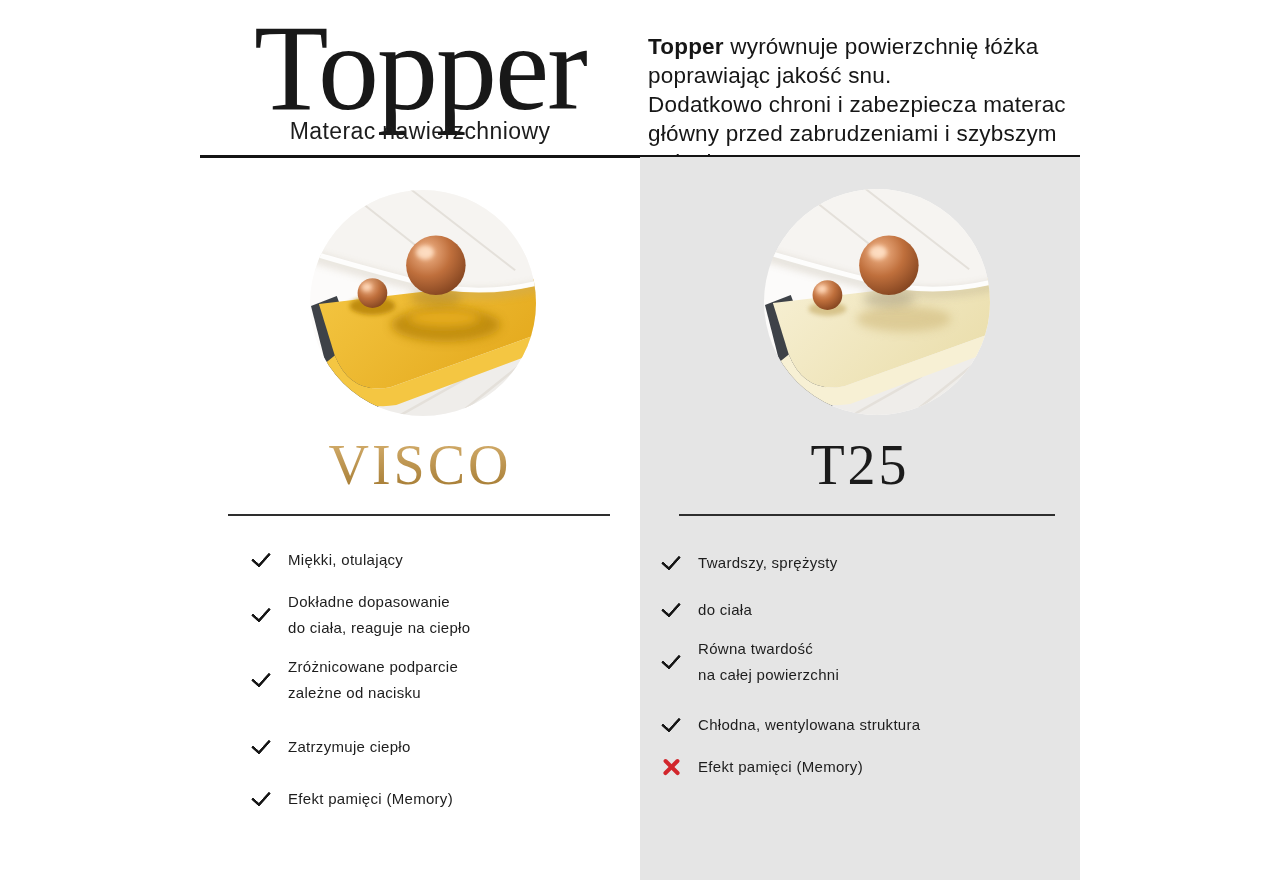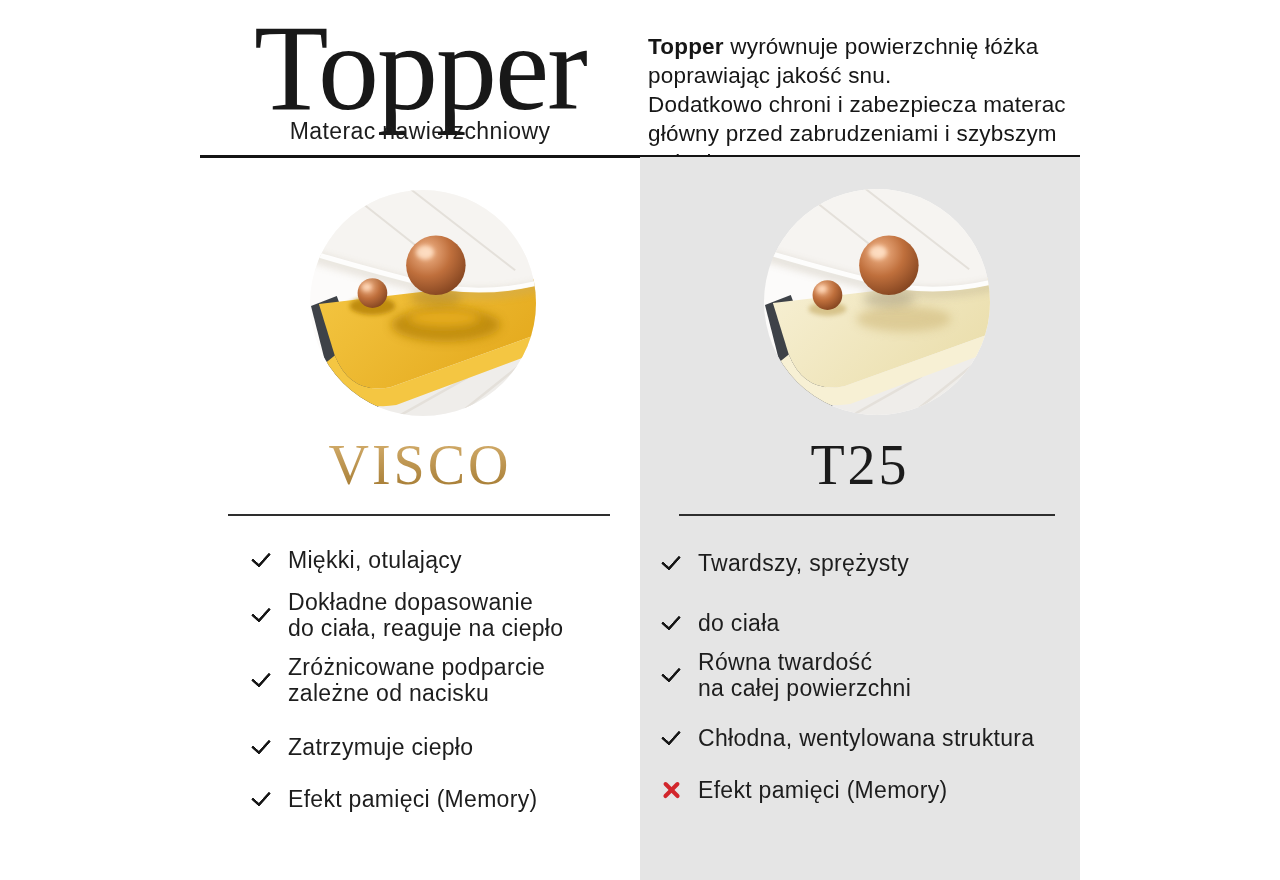--- a/index.html
+++ b/index.html
@@ -51,37 +51,37 @@
   .rule.right { left:679px; width:376px; }
   
   .features { position:absolute; top:547px; width:400px; }
   .features.left  { left:250px; }
   .features.right { left:660px; top:550px; width:414px; }
   .feat-row { display:flex; align-items:center; }
   .features.left  .feat-row:nth-child(1){margin-bottom:16px;}
   .features.left  .feat-row:nth-child(2){margin-bottom:13px;}
   .features.left  .feat-row:nth-child(3){margin-bottom:28px;}
   .features.left  .feat-row:nth-child(4){margin-bottom:26px;}
-  .features.right .feat-row:nth-child(1){margin-bottom:34px;}
+  .features.right .feat-row:nth-child(1){margin-bottom:21px;}
   .features.right .feat-row:nth-child(2){margin-bottom:13px;}
   .features.right .feat-row:nth-child(3){margin-bottom:24px;}
-  .features.right .feat-row:nth-child(4){margin-bottom:26px;}
+  .features.right .feat-row:nth-child(4){margin-bottom:16px;}
   .feat-icon { flex:0 0 24px; height:26px; margin-right:14px; position:relative; }
   .feat-icon.icon-check::before {
     content:""; position:absolute; left:2px; top:5px; width:15px; height:8px;
     border-left:3.6px solid var(--check); border-bottom:3.6px solid var(--check);
     border-radius:1px; transform:rotate(-48deg);
   }
   .feat-icon.icon-cross::before, .feat-icon.icon-cross::after {
     content:""; position:absolute; left:1px; top:11px; width:21px; height:4.2px;
     background:var(--cross-red); border-radius:2px;
   }
   .feat-icon.icon-cross::before { transform:rotate(45deg); }
   .feat-icon.icon-cross::after  { transform:rotate(-45deg); }
-  .feat-text { font-size:23px; line-height:26px; letter-spacing:.3px; color:#1d1d1d; }
+  .feat-text { font-size:15px; line-height:26px; letter-spacing:.3px; color:#1d1d1d; }
   .feat-text span { display:block; white-space:nowrap; }
   .feat-text span:empty { display:none; }
 </style>
 </head>
 <body>
 
 <div class="canvas">
 
   <h1 class="main-title">Topper</h1>
   <div class="subtitle">Materac nawierzchniowy</div>

